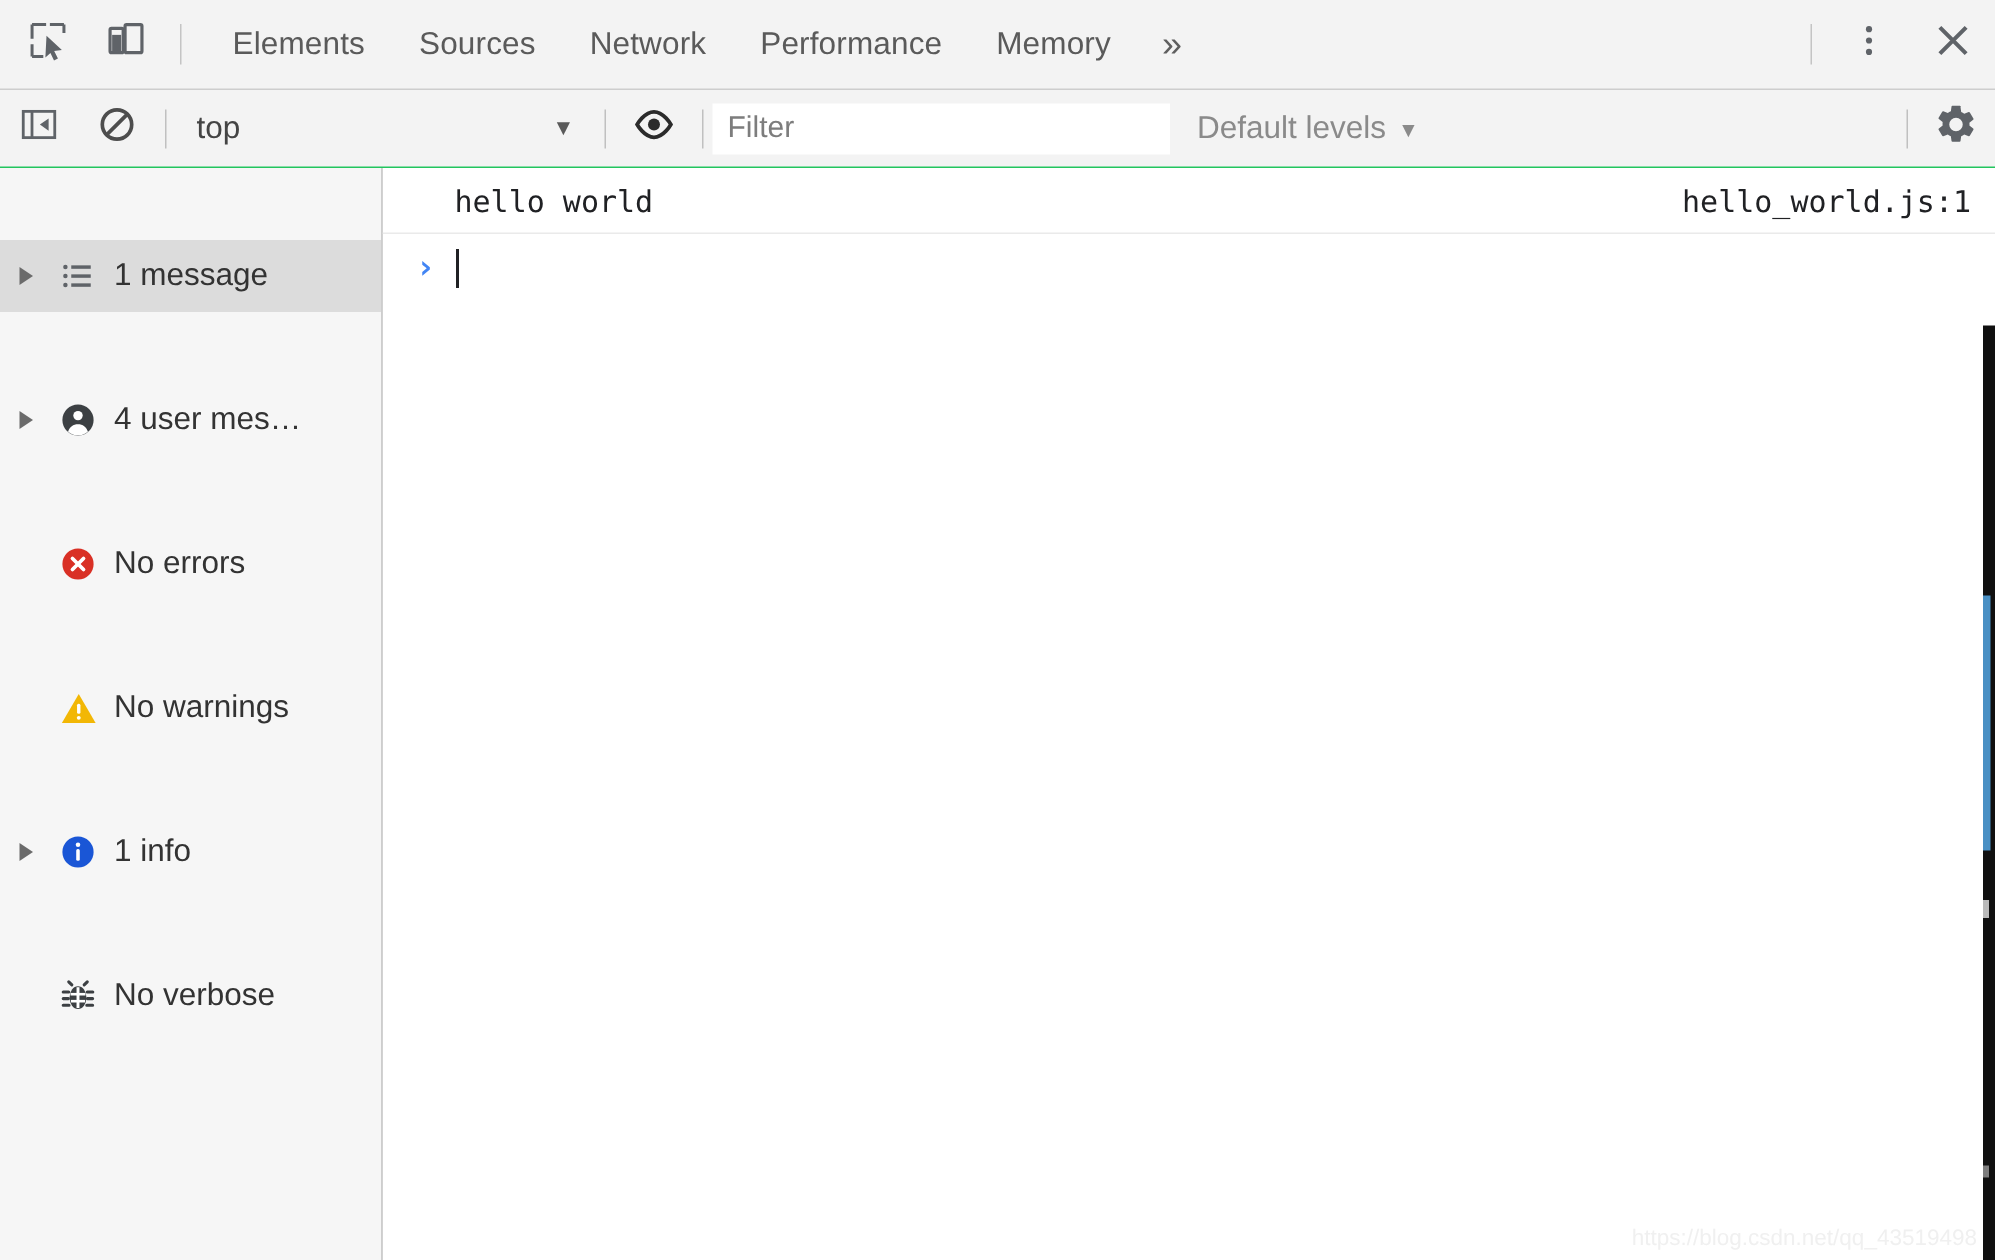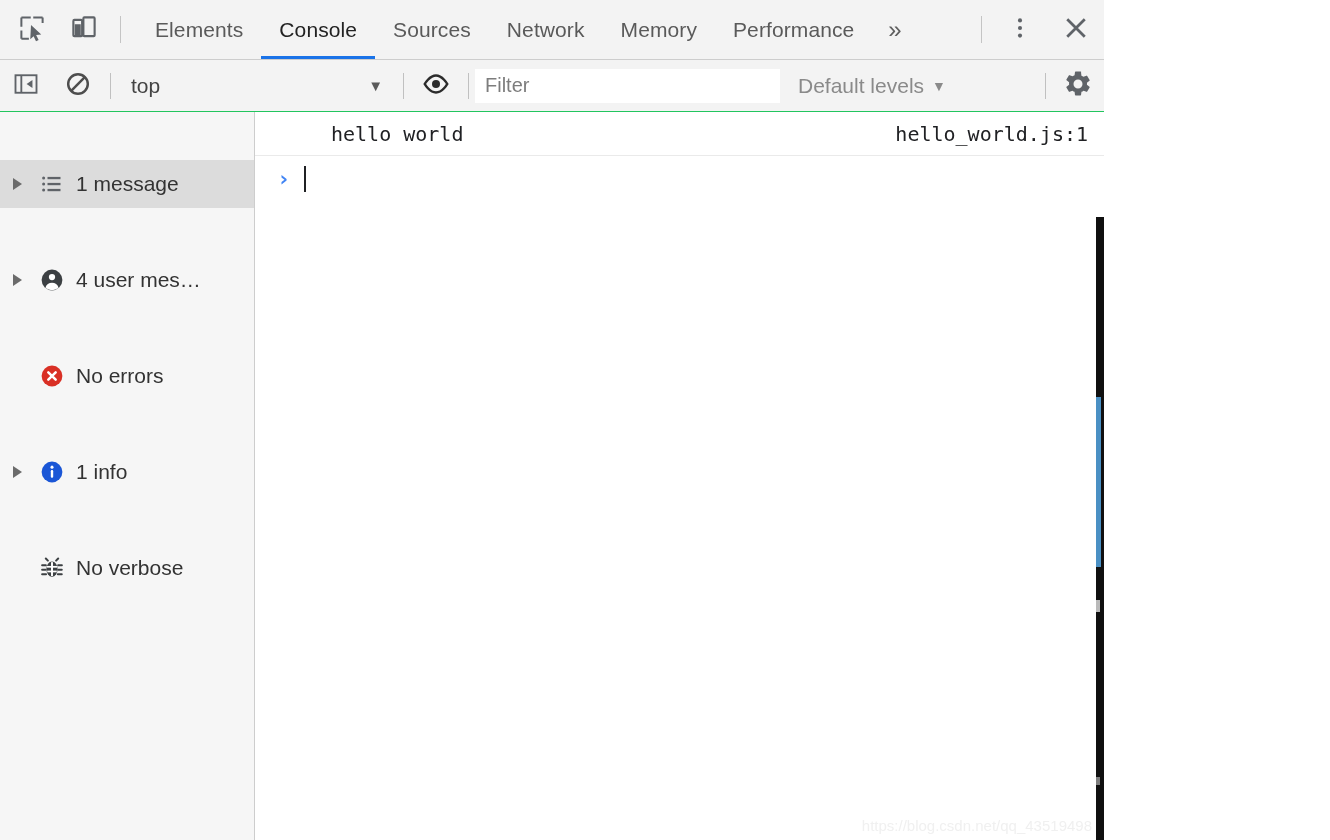--- a/index.html
+++ b/index.html
@@ -10,21 +10,21 @@
   body {
     width: 1330px;
     height: 840px;
     overflow: hidden;
     font-family: "Liberation Sans", sans-serif;
     -webkit-font-smoothing: antialiased;
   }
 
   #devtools {
     position: relative;
-    width: 1104px;
+    width: 1330px;
     height: 840px;
     box-sizing: border-box;
     background: #000000;
     display: flex;
     flex-direction: column;
   }
 
   
   .tabbar {
     position: relative;
@@ -245,21 +245,20 @@
     border-bottom: 1px solid #eaeaea;
     padding-left: 48px;
     padding-right: 16px;
     box-sizing: border-box;
   }
   .msg-text {
     font-family: "DejaVu Sans Mono", monospace;
     font-size: 20px;
     color: #202124;
     white-space: pre;
-    margin-left: 28px;
   }
   .msg-source {
     margin-left: auto;
     font-family: "DejaVu Sans Mono", monospace;
     font-size: 20px;
     color: #202124;
     cursor: pointer;
   }
   .prompt-row {
     display: flex;
@@ -361,34 +360,31 @@
         </svg>
       </span>
     </div>
 
     <div class="vsep"></div>
 
     <div class="tabs">
       <div class="tab">
         <span>Elements</span>
       </div>
-      <div class="tab active">
-        <span>Console</span>
-      </div>
       <div class="tab">
         <span>Sources</span>
       </div>
       <div class="tab">
         <span>Network</span>
       </div>
       <div class="tab">
+        <span>Performance</span>
+      </div>
+      <div class="tab">
         <span>Memory</span>
-      </div>
-      <div class="tab">
-        <span>Performance</span>
       </div>
       <div class="tab-more">
         <span>»</span>
       </div>
     </div>
 
     <div class="tabbar-right">
       <div class="vsep"></div>
       <div class="icon-btn">
         <span>
@@ -508,20 +504,31 @@
         <span class="side-disclosure"></span>
         <span class="side-icon">
           <svg width="26" height="26" viewBox="0 0 24 24">
             <circle cx="12" cy="12" r="9.6" fill="#d93025"></circle>
             <path d="M8.6 8.6 L15.4 15.4 M15.4 8.6 L8.6 15.4" stroke="#ffffff" stroke-width="2.3" stroke-linecap="round"></path>
           </svg>
         </span>
         <span class="side-label">No errors</span>
       </div>
 
+      <div class="side-row">
+        <span class="side-disclosure"></span>
+        <span class="side-icon">
+          <svg width="27" height="27" viewBox="0 0 24 24">
+            <path d="M12 3.2 L22 20.4 H2 Z" fill="#f2b705"></path>
+            <rect x="11" y="9" width="2" height="6" rx="0.9" fill="#ffffff"></rect>
+            <circle cx="12" cy="17.4" r="1.15" fill="#ffffff"></circle>
+          </svg>
+        </span>
+        <span class="side-label">No warnings</span>
+      </div>
 
       <div class="side-row">
         <span class="side-disclosure">
             <i class="tri"></i>
           </span>
         <span class="side-icon">
           <svg width="26" height="26" viewBox="0 0 24 24">
             <circle cx="12" cy="12" r="9.6" fill="#1a56d6"></circle>
             <circle cx="12" cy="7.5" r="1.4" fill="#ffffff"></circle>
             <rect x="10.9" y="10.2" width="2.2" height="7.2" rx="1" fill="#ffffff"></rect>

